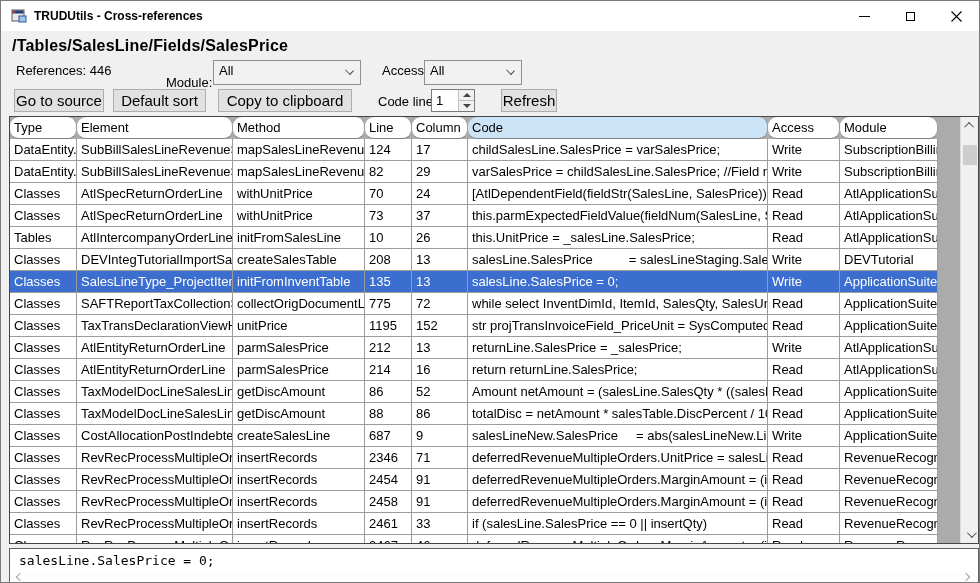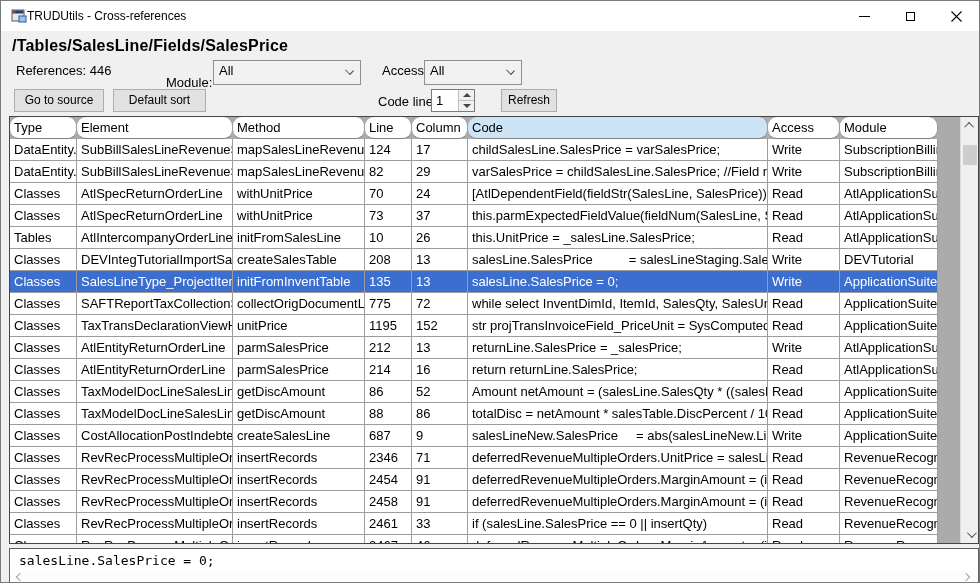--- a/index.html
+++ b/index.html
@@ -5,40 +5,40 @@
   * { margin:0; padding:0; box-sizing:border-box; }
   body { background:#d8d8d8; font-family:"Liberation Sans", sans-serif; }
   .window {
     position:relative; width:980px; height:583px;
     background:#f0f0f0; border:1px solid #7a7a7a; overflow:hidden;
     font-family:"Liberation Sans", sans-serif; color:#000;
   }
   
   .titlebar { position:absolute; left:0; top:0; right:0; height:30px; background:#ffffff; }
   .app-icon { position:absolute; left:10px; top:7px; width:16px; height:16px; }
-  .title-text { position:absolute; left:26px; top:8px; font-size:12px; color:#000; white-space:nowrap; }
+  .title-text { position:absolute; left:33px; top:8px; font-size:12px; color:#000; white-space:nowrap;font-weight:bold; }
   .caption-group { position:absolute; right:0; top:0; height:30px; display:flex; }
   .caption-btn { width:46px; height:30px; display:flex; align-items:center; justify-content:center; }
   .glyph-min { width:11px; height:1px; background:#000; }
   .glyph-max { width:9px; height:9px; border:1px solid #000; }
   
   .path-title { position:absolute; left:11px; top:36px; font-size:16px; font-weight:bold; letter-spacing:0.2px; }
   .lbl { position:absolute; font-size:13px; color:#000; white-space:nowrap; }
   .combo {
     position:absolute; height:25px; background:#f1f1f1; border:1px solid #8f8f8f;
     font-size:13px; line-height:19px; padding-left:5px; overflow:hidden;
   }
   .combo .chev {
     position:absolute; right:7px; top:6px; width:7px; height:7px;
     border-right:1px solid #444; border-bottom:1px solid #444; transform:rotate(45deg) scale(1,0.8);
   }
   
   .btn {
     position:absolute; height:23px; background:#e1e1e1; border:1px solid #adadad;
-    font-size:12px; text-align:center; line-height:21px; cursor:default;
+    font-size:15px; text-align:center; line-height:21px; cursor:default;
   }
   .spinner { position:absolute; left:430px; top:88px; width:44px; height:23px; background:#fff; border:1px solid #7a7a7a; }
   .spinner .val { position:absolute; left:4px; top:3px; font-size:13px; }
   .spinner .btns { position:absolute; right:0; top:0; width:16px; height:21px; border-left:1px solid #c0c0c0; display:flex; flex-direction:column; }
   .spinner .sb { flex:1; background:#f0f0f0; position:relative; }
   .spinner .sb + .sb { border-top:1px solid #c0c0c0; }
   .tri-up { position:absolute; left:4px; top:3px; width:0; height:0; border-left:4px solid transparent; border-right:4px solid transparent; border-bottom:4px solid #444; }
   .tri-dn { position:absolute; left:4px; top:3px; width:0; height:0; border-left:4px solid transparent; border-right:4px solid transparent; border-top:4px solid #444; }
   
   .grid {
@@ -113,20 +113,21 @@
     <span class="chev"></span>
   </div>
   <span class="lbl" style="left:381px; top:62px;">Access:</span>
   <div class="combo" style="left:423px; top:59px; width:98px;">
     <span>All</span>
     <span class="chev"></span>
   </div>
 
   <div class="btn" style="left:13px; top:88px; width:90px;">Go to source</div>
   <div class="btn" style="left:112px; top:88px; width:93px;">Default sort</div>
+  <div class="btn" style="left:217px; top:88px; width:134px;">Copy to clipboard</div>
   <span class="lbl" style="left:377px; top:93px;">Code lines:</span>
   <div class="spinner">
     <span class="val">1</span>
     <div class="btns">
       <div class="sb">
           <div class="tri-up"></div>
         </div>
       <div class="sb">
           <div class="tri-dn"></div>
         </div>

